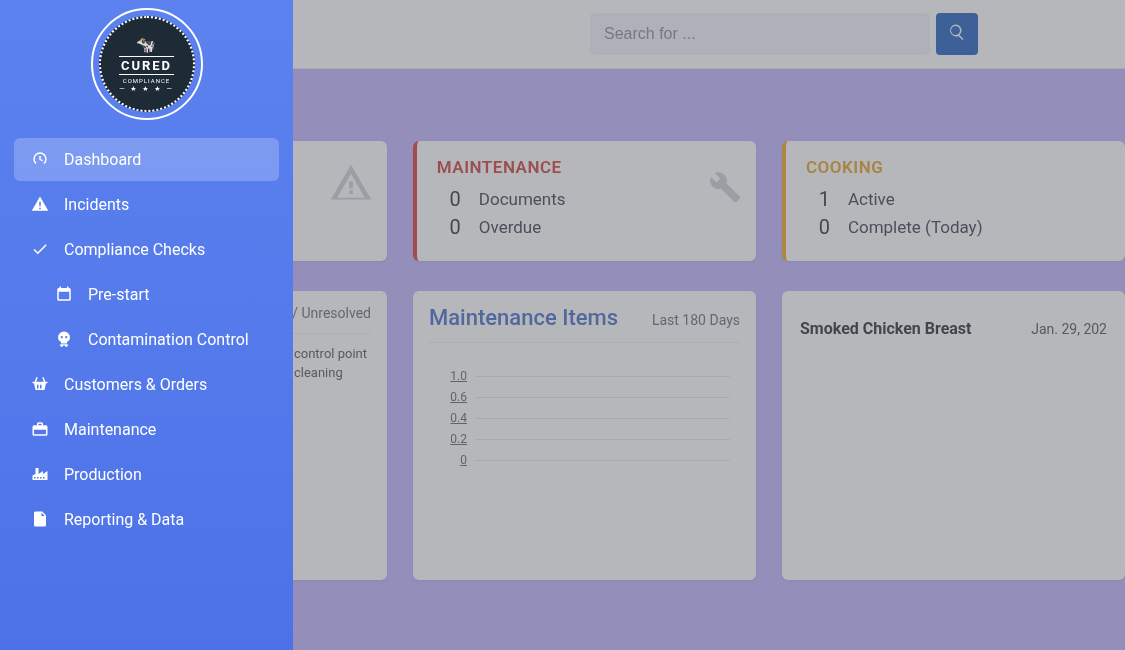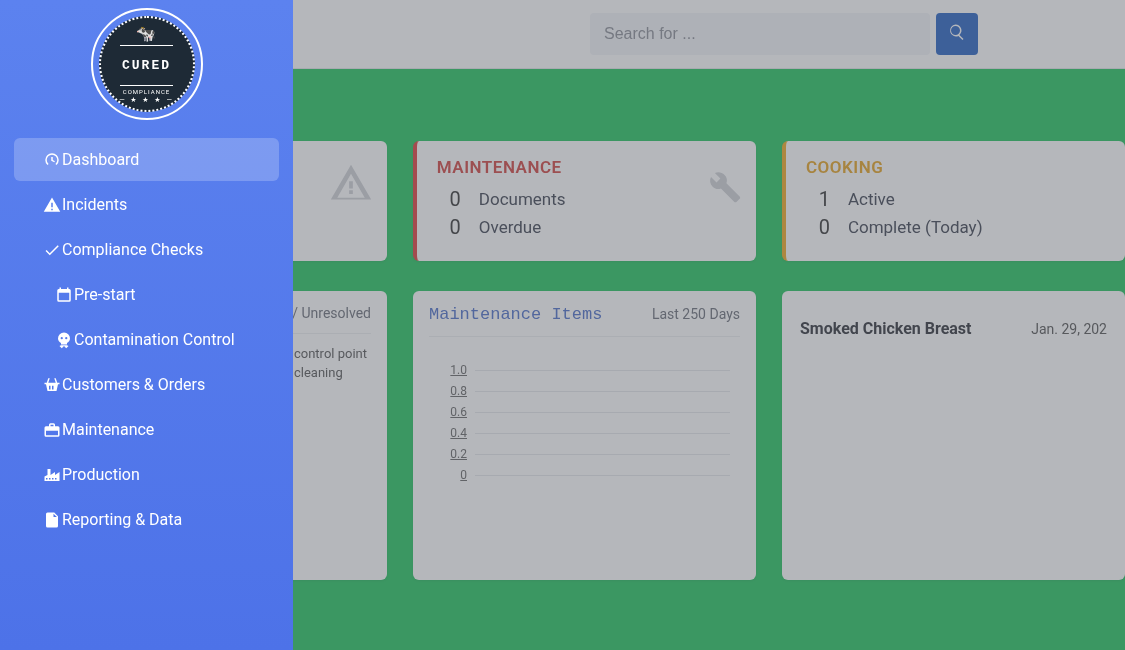--- a/index.html
+++ b/index.html
@@ -46,31 +46,32 @@
   width: 96px; height: 96px; border-radius: 50%;
   background: #1e2a36;
   border: 2px dotted #fff;
   display: flex;
   flex-direction: column;
   align-items: center;
   justify-content: center;
   color: #fff;
 }
 .logo-inner .cow { font-size: 16px; }
-.logo-inner .brand { font-size: 13px; font-weight: 700; letter-spacing: 2px; border-top: 1px solid #fff; border-bottom: 1px solid #fff; padding: 12px 2px; margin-top: 2px; font-family: Liberation Mono, monospace;}
+.logo-inner .brand { font-size: 13px; font-weight: 700; letter-spacing: 2px; border-top: 1px solid #fff; border-bottom: 1px solid #fff; padding: 1px 2px; margin-top: 2px;}
 .logo-inner .sub { font-size: 6px; letter-spacing: 1px; margin-top: 2px;}
 .logo-inner .stars { font-size: 7px; letter-spacing: 2px; margin-top: 1px;}
 
 .nav {
   padding: 6px 14px;
 }
 .nav-item {
   display: flex;
-  align-items: flex-end;
-  padding: 12px 28px;
+  align-items: flex-start;
+  gap: 14px;
+  padding: 12px 16px;
   color: #fff;
   font-size: 16px;
   font-weight: 400;
   border-radius: 6px;
   cursor: pointer;
   margin-bottom: 2px;
 }
 .nav-item.active {
   background: rgba(255,255,255,0.22);
 }
@@ -78,21 +79,21 @@
 .nav-item.sub { padding-left: 40px; }
 .nav-item svg { fill: #fff; }
 
 
 .main {
   position: absolute;
   left: 0;
   top: 0;
   width: 1125px;
   height: 650px;
-  background: #22c55e;
+  background: #c4b5fd;
 }
 .overlay-dim {
   position: absolute;
   left: 0; top: 0; width: 100%; height: 100%;
   background: rgba(90,95,105,0.45);
   z-index: 50;
   pointer-events: none;
 }
 
 .topbar {
@@ -179,21 +180,21 @@
   width: 366px;
 }
 .widget-header {
   display: flex;
   justify-content: space-between;
   align-items: baseline;
   margin-bottom: 12px;
   padding-bottom: 12px;
   border-bottom: 1px solid #edeef1;
 }
-.widget-title { font-size: 17px; color: #4b6ec9; font-weight: 500; font-family: Liberation Mono, monospace;}
+.widget-title { font-size: 22px; color: #4b6ec9; font-weight: 500;}
 .widget-sub { font-size: 14px; color: #6a6e78; }
 
 .chart-area {
   padding: 10px 4px;
 }
 .legend-item { display:flex; align-items:center; gap:6px; font-size:13px; color:#555; margin-bottom:4px; }
 .legend-swatch { width:12px; height:12px; border-radius:2px; }
 
 .pie {
   width: 190px; height: 190px; border-radius:50%;
@@ -295,30 +296,26 @@
             <span>cleaning</span>
           </div>
         </div>
         <div class="pie"></div>
       </div>
     </div>
 
     <div class="widget">
       <div class="widget-header">
         <span class="widget-title">Maintenance Items</span>
-        <span class="widget-sub">Last 250 Days</span>
+        <span class="widget-sub">Last 180 Days</span>
       </div>
       <div class="chart-area">
         <div class="axis-labels">
           <div class="axis-row">
               <span class="tick">1.0</span>
-              <span class="gridline"></span>
-            </div>
-          <div class="axis-row">
-              <span class="tick">0.8</span>
               <span class="gridline"></span>
             </div>
           <div class="axis-row">
               <span class="tick">0.6</span>
               <span class="gridline"></span>
             </div>
           <div class="axis-row">
               <span class="tick">0.4</span>
               <span class="gridline"></span>
             </div>

